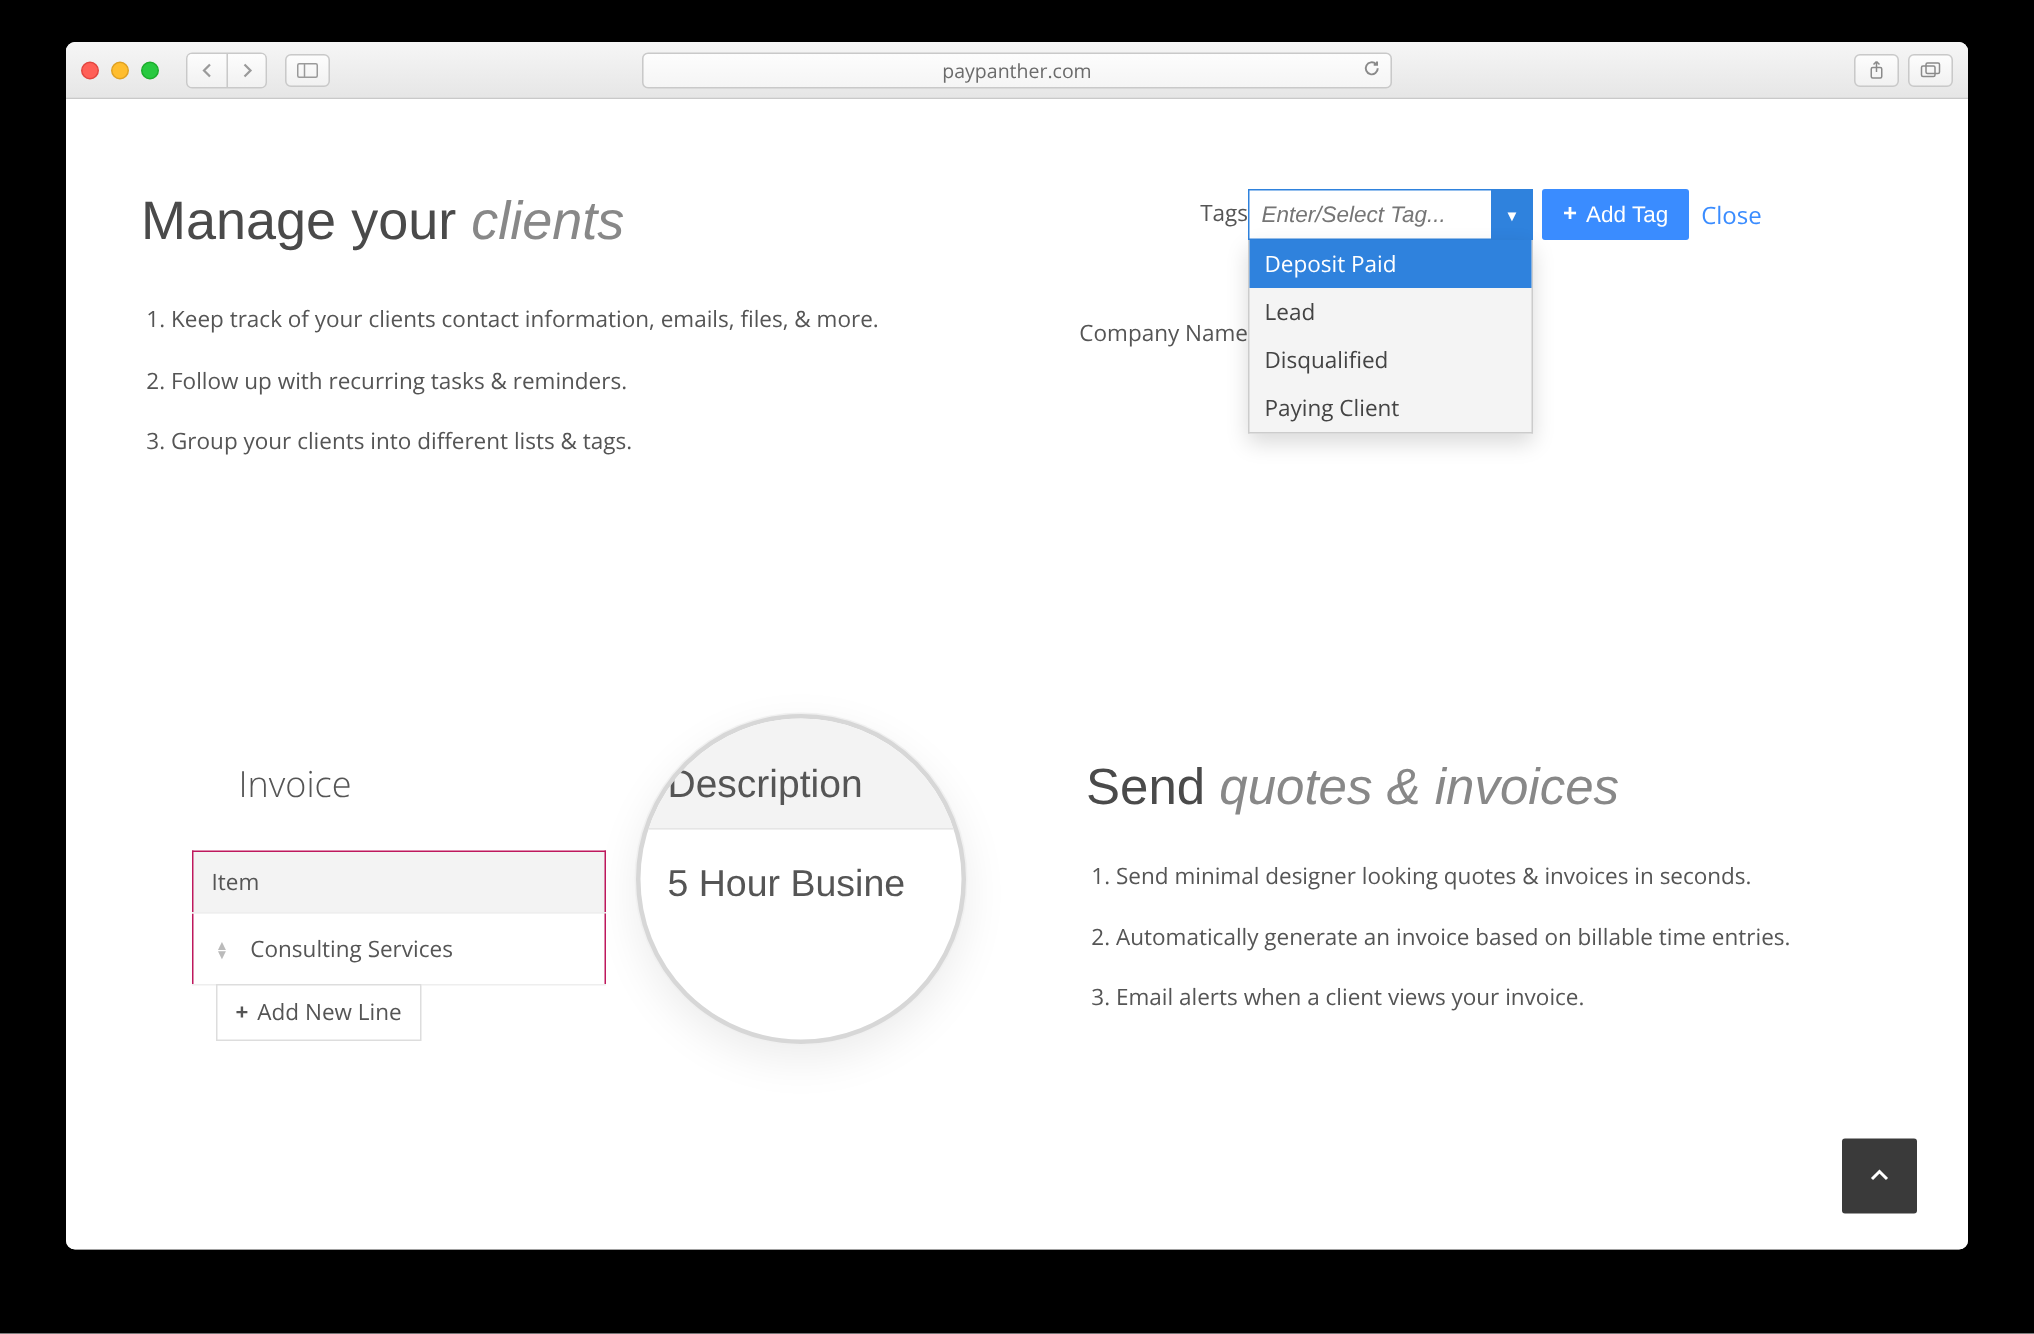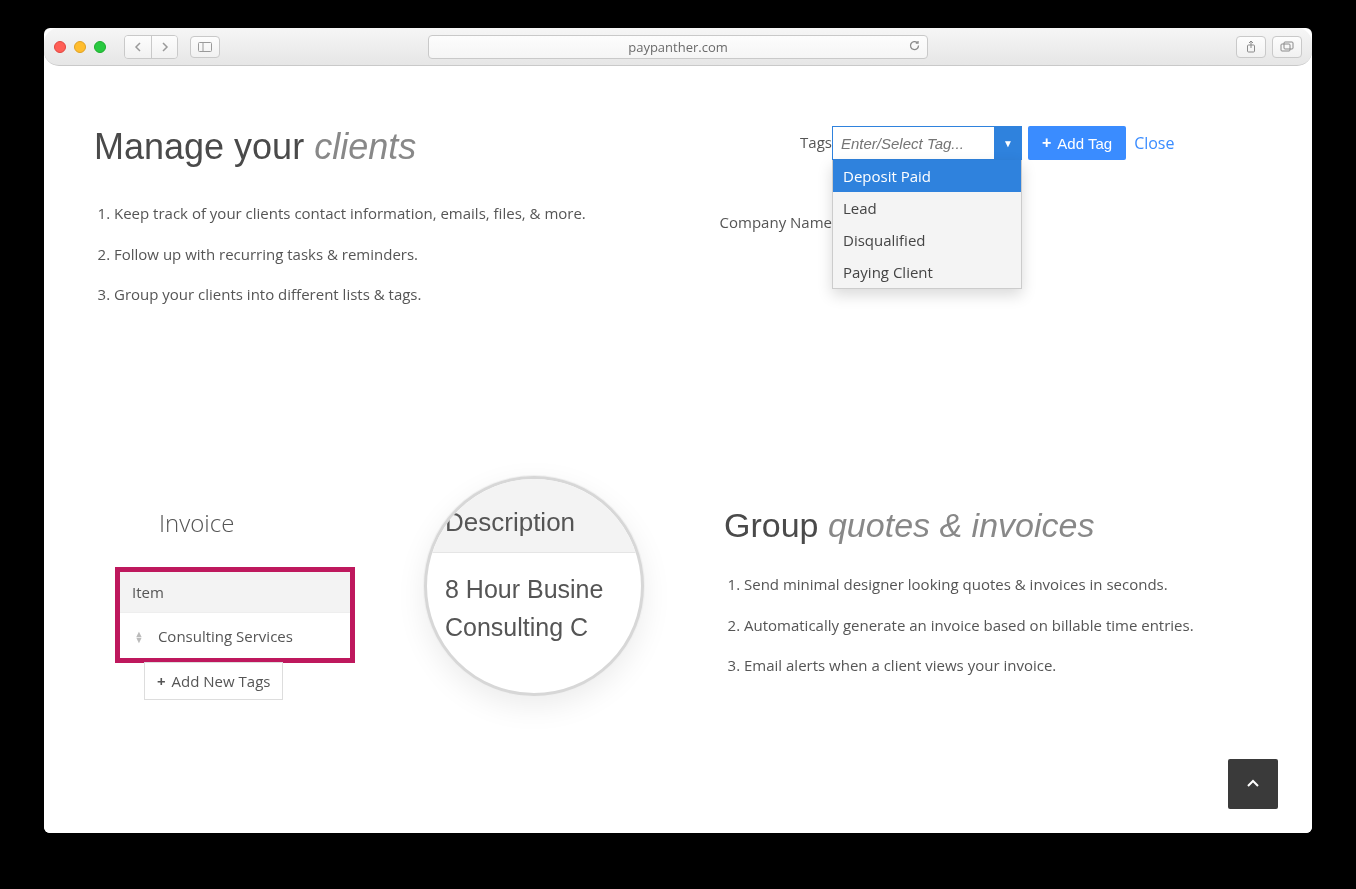--- a/index.html
+++ b/index.html
@@ -25,21 +25,20 @@
   }
   .titlebar {
     height: 38px;
     background: linear-gradient(#f6f6f6, #e6e6e6);
     border-bottom: 1px solid #c9c9c9;
     display: flex;
     align-items: center;
     padding: 0 10px;
     gap: 8px;
     position: relative;
-    border-radius: 15px;
   }
   .traffic { display: flex; gap: 8px; margin-right: 10px;}
   .traffic span {
     width: 12px; height: 12px; border-radius: 50%;
     display: inline-block;
   }
   .tl-red { background:#ff5f57; border:1px solid #e24640;}
   .tl-yellow { background:#ffbd2e; border:1px solid #dfa123;}
   .tl-green { background:#28c940; border:1px solid #1dad2c;}
 
@@ -162,21 +161,21 @@
   .sec2 {
     position:relative;
     display:flex;
     margin-top:90px;
   }
   .invoice-col { width:520px; position:relative; }
   .invoice-title {
     font-size:24px; font-weight:300; color:#555; margin-left:65px; margin-bottom:28px;
   }
   .invoice-table {
-    margin-left:21px; width:240px; border:5px solid #be185d; border-collapse:collapse;
+    margin-left:34px; width:276px; border:1px solid #be185d; border-collapse:collapse;
   }
   .invoice-table th, .invoice-table td {
     text-align:left; padding:10px 12px; font-size:15px; color:#555; font-weight:400;
     border-bottom:1px solid #eee;
   }
   .invoice-table th { background:#f3f3f3; }
   .invoice-table td { height:48px;}
   .sort-ic {
     display:inline-flex; flex-direction:column; align-items:center; justify-content:center;
     width:14px; margin-right:8px; color:#bbb; line-height:6px; font-size:9px; vertical-align:middle;
@@ -334,36 +333,35 @@
                 <span>▲</span>
                       <span>▼</span>
               </span>
               <span>Consulting Services</span>
             </td>
                 </tr>
           </tbody>
             </table>
           <div class="addline">
             <span style="font-weight:bold;">+</span>
-            <span>Add New Tags</span>
+            <span>Add New Line</span>
           </div>
 
           
           <div class="magnifier">
             <div class="m-head">Description</div>
             <div class="m-body">
-              <div>8 Hour Busine</div>
-              <div>Consulting C</div>
+              <div>5 Hour Busine</div>
             </div>
           </div>
         </div>
 
         <div class="send-col">
           <h2 class="heading">
-            <span>Group</span>
+            <span>Send</span>
             <span class="em">quotes &amp; invoices</span>
           </h2>
           <ol class="list">
             <li>Send minimal designer looking quotes &amp; invoices in seconds.</li>
             <li>Automatically generate an invoice based on billable time entries.</li>
             <li>Email alerts when a client views your invoice.</li>
           </ol>
         </div>
       </div>
 

